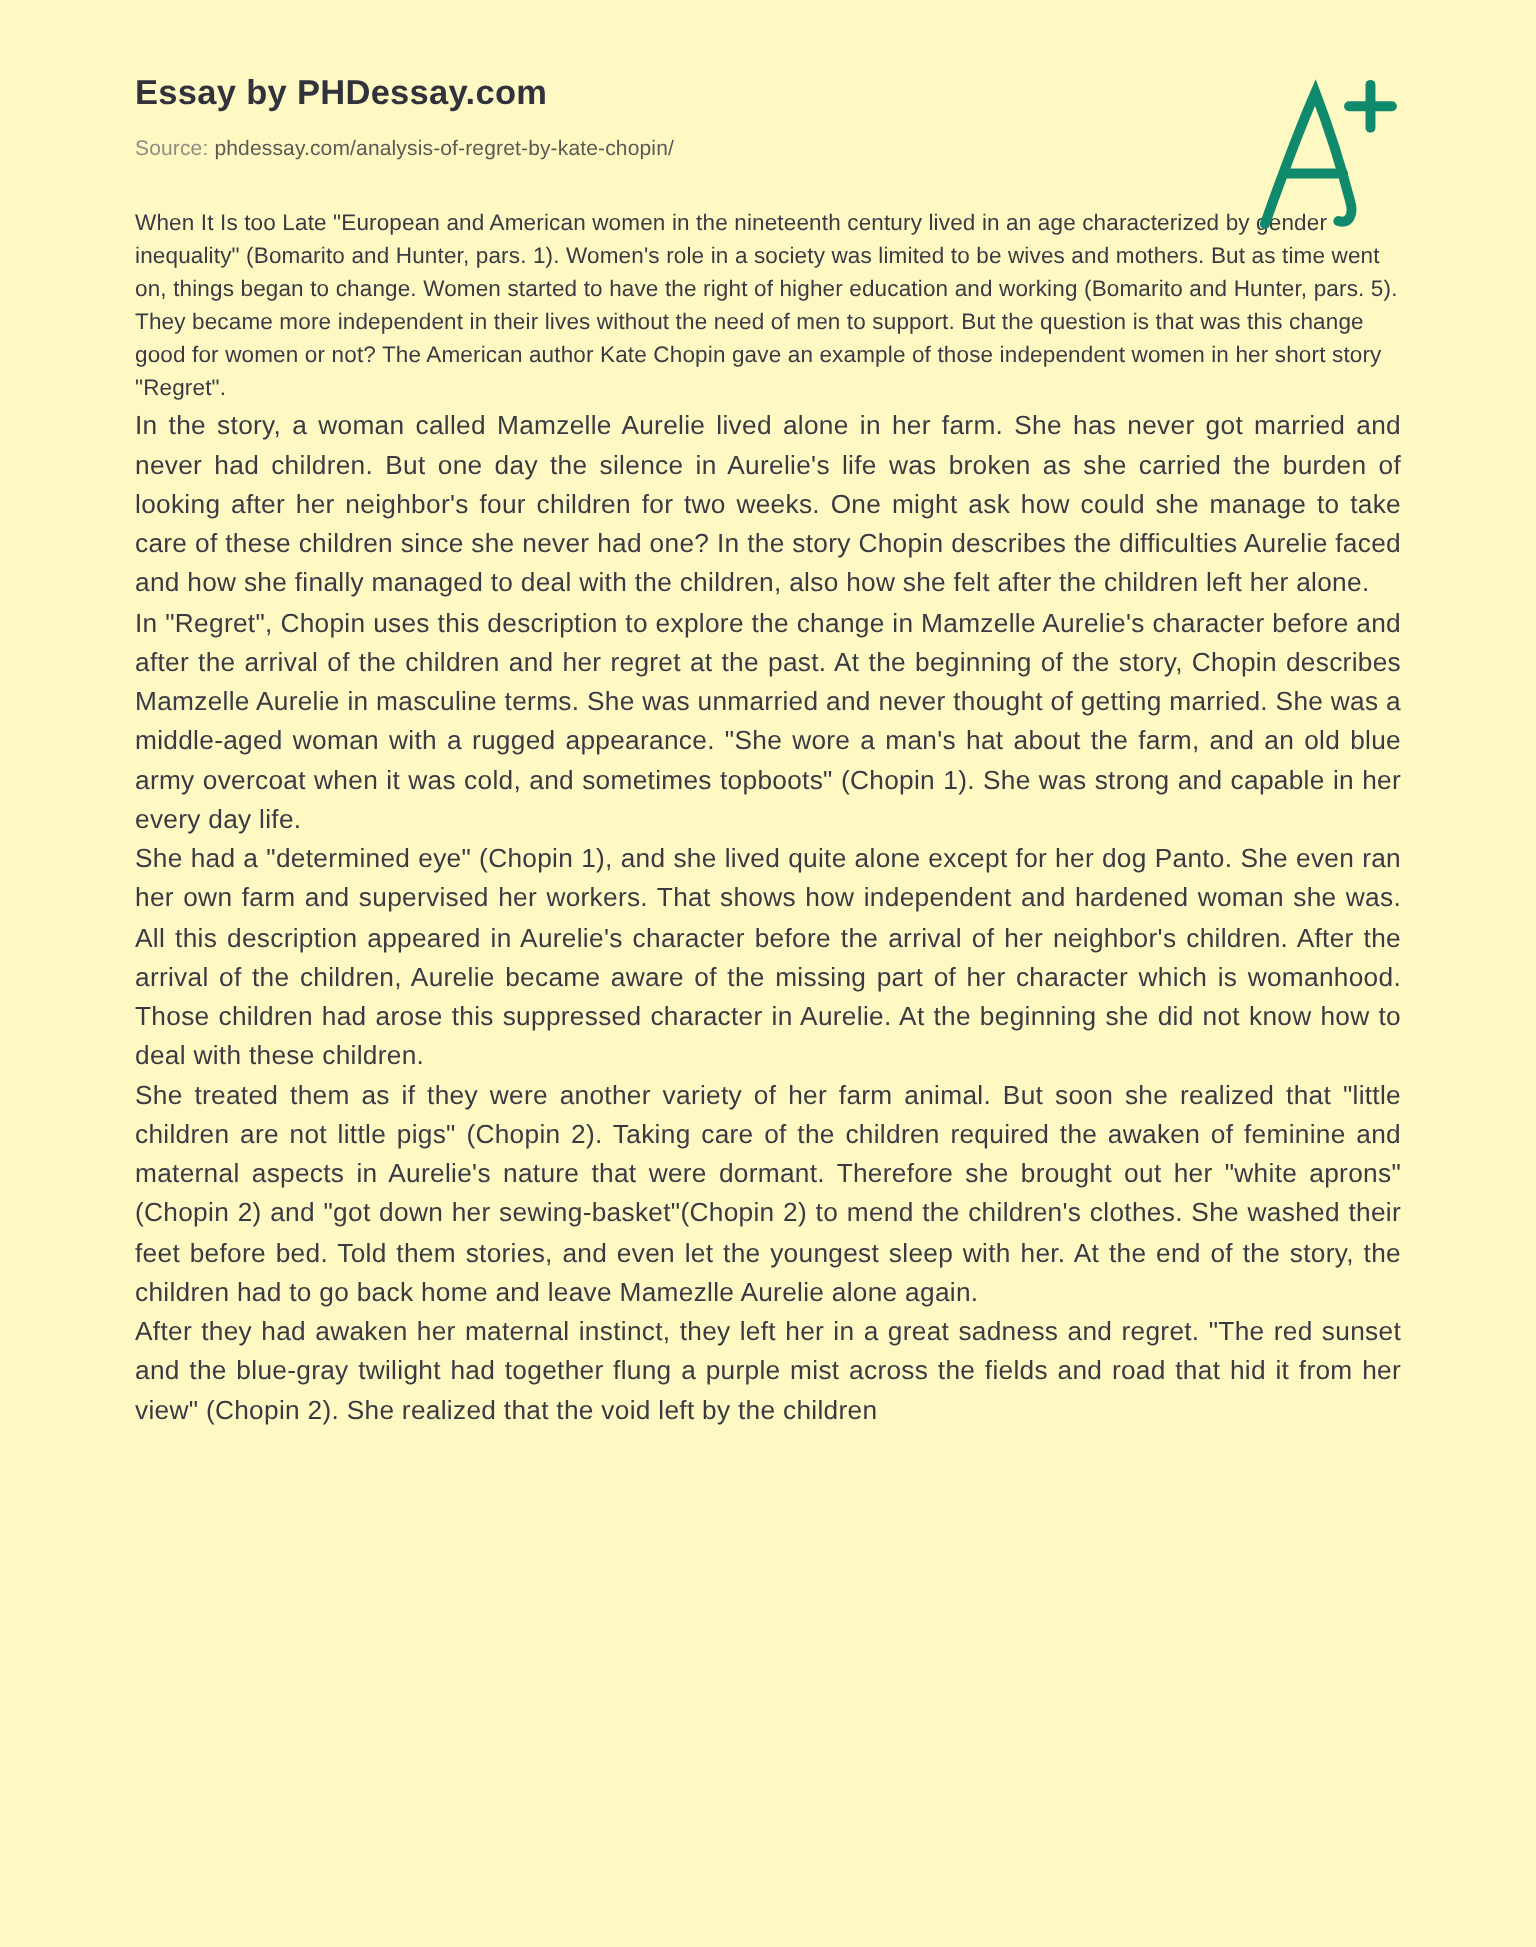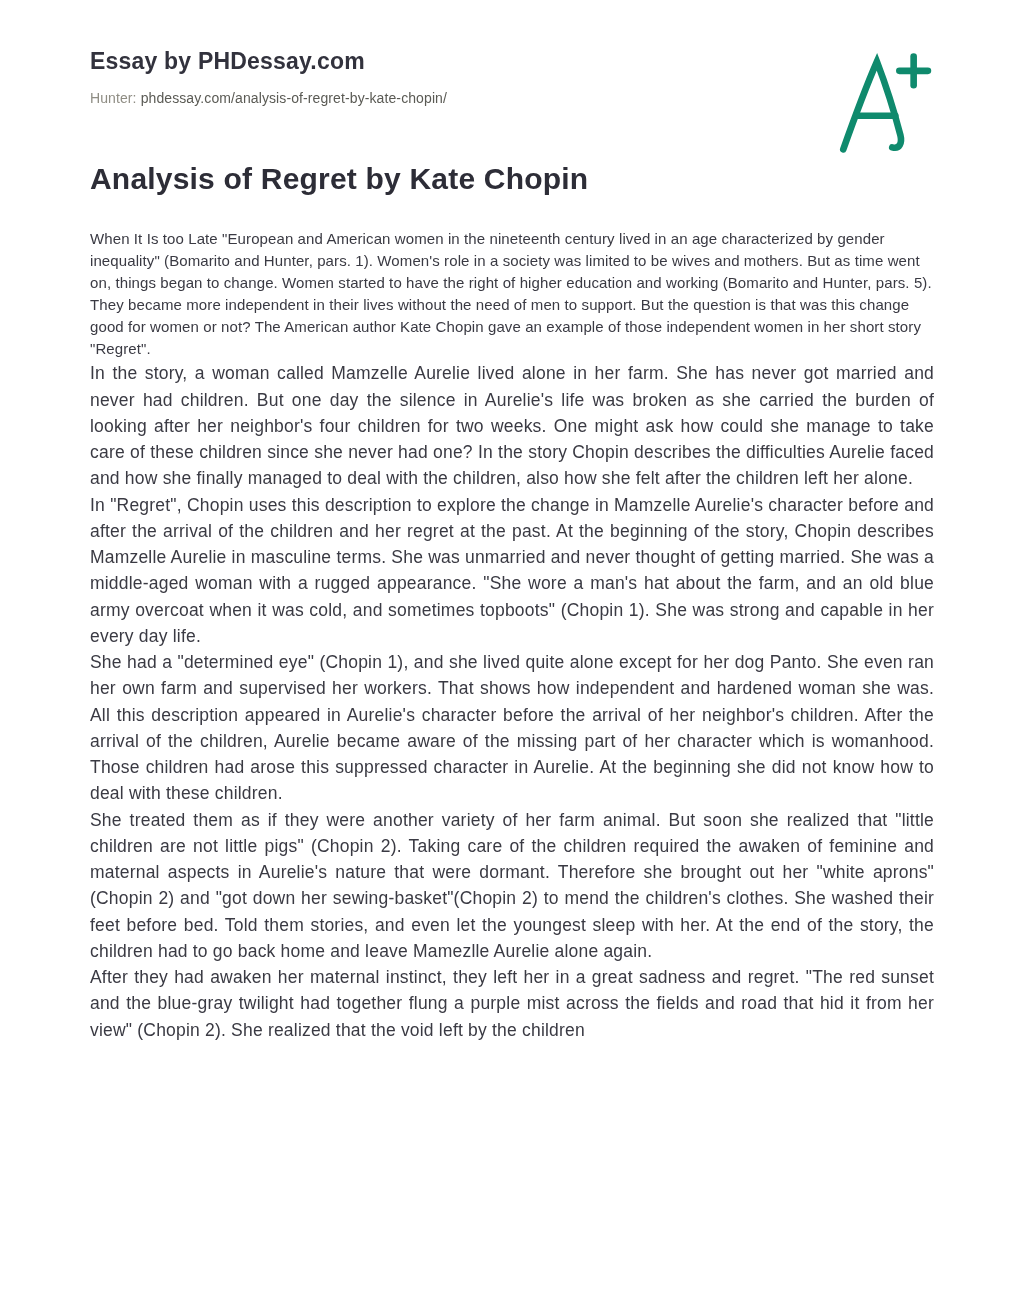--- a/index.html
+++ b/index.html
@@ -2,21 +2,21 @@
 <html><head>
 <meta charset="utf-8">
 <style>
   * { margin: 0; padding: 0; box-sizing: border-box; }
   html, body { background: #e9e4d8; }
   .page {
     position: relative;
     width: 1024px;
     height: 1298px;
     margin: 0 auto;
-    background: #ffffff;
+    background: #fef9c3;
     overflow: hidden;
     font-family: "Liberation Sans", "DejaVu Sans", sans-serif;
     color: #3a3a43;
   }
   .content {
     padding: 48px 90px 0 90px;
   }
   .site-title {
     font-size: 23px;
     font-weight: 700;
@@ -78,25 +78,24 @@
         <path d="M68 20 L96 20"></path>
       </g>
     </svg>
   </div>
 
   <div class="content">
 
     <div class="site-title">Essay by PHDessay.com</div>
 
     <div class="source-line">
-      <span>Hunter:</span>
+      <span>Source:</span>
       <a class="source-link">phdessay.com/analysis-of-regret-by-kate-chopin/</a>
     </div>
 
-    <h1 class="article-title">Analysis of Regret by Kate Chopin</h1>
 
     <p class="intro">When It Is too Late "European and American women in the nineteenth century lived in an age characterized by gender inequality" (Bomarito and Hunter, pars. 1). Women's role in a society was limited to be wives and mothers. But as time went on, things began to change. Women started to have the right of higher education and working (Bomarito and Hunter, pars. 5). They became more independent in their lives without the need of men to support. But the question is that was this change good for women or not? The American author Kate Chopin gave an example of those independent women in her short story "Regret".</p>
 
     <p class="body-paragraph">In the story, a woman called Mamzelle Aurelie lived alone in her farm. She has never got married and never had children. But one day the silence in Aurelie's life was broken as she carried the burden of looking after her neighbor's four children for two weeks. One might ask how could she manage to take care of these children since she never had one? In the story Chopin describes the difficulties Aurelie faced and how she finally managed to deal with the children, also how she felt after the children left her alone.</p>
 
     <p class="body-paragraph">In "Regret", Chopin uses this description to explore the change in Mamzelle Aurelie's character before and after the arrival of the children and her regret at the past. At the beginning of the story, Chopin describes Mamzelle Aurelie in masculine terms. She was unmarried and never thought of getting married. She was a middle-aged woman with a rugged appearance. "She wore a man's hat about the farm, and an old blue army overcoat when it was cold, and sometimes topboots" (Chopin 1). She was strong and capable in her every day life.</p>
 
     <p class="body-paragraph">She had a "determined eye" (Chopin 1), and she lived quite alone except for her dog Panto. She even ran her own farm and supervised her workers. That shows how independent and hardened woman she was. All this description appeared in Aurelie's character before the arrival of her neighbor's children. After the arrival of the children, Aurelie became aware of the missing part of her character which is womanhood. Those children had arose this suppressed character in Aurelie. At the beginning she did not know how to deal with these children.</p>
 
     <p class="body-paragraph">She treated them as if they were another variety of her farm animal. But soon she realized that "little children are not little pigs" (Chopin 2). Taking care of the children required the awaken of feminine and maternal aspects in Aurelie's nature that were dormant. Therefore she brought out her "white aprons" (Chopin 2) and "got down her sewing-basket"(Chopin 2) to mend the children's clothes. She washed their feet before bed. Told them stories, and even let the youngest sleep with her. At the end of the story, the children had to go back home and leave Mamezlle Aurelie alone again.</p>

